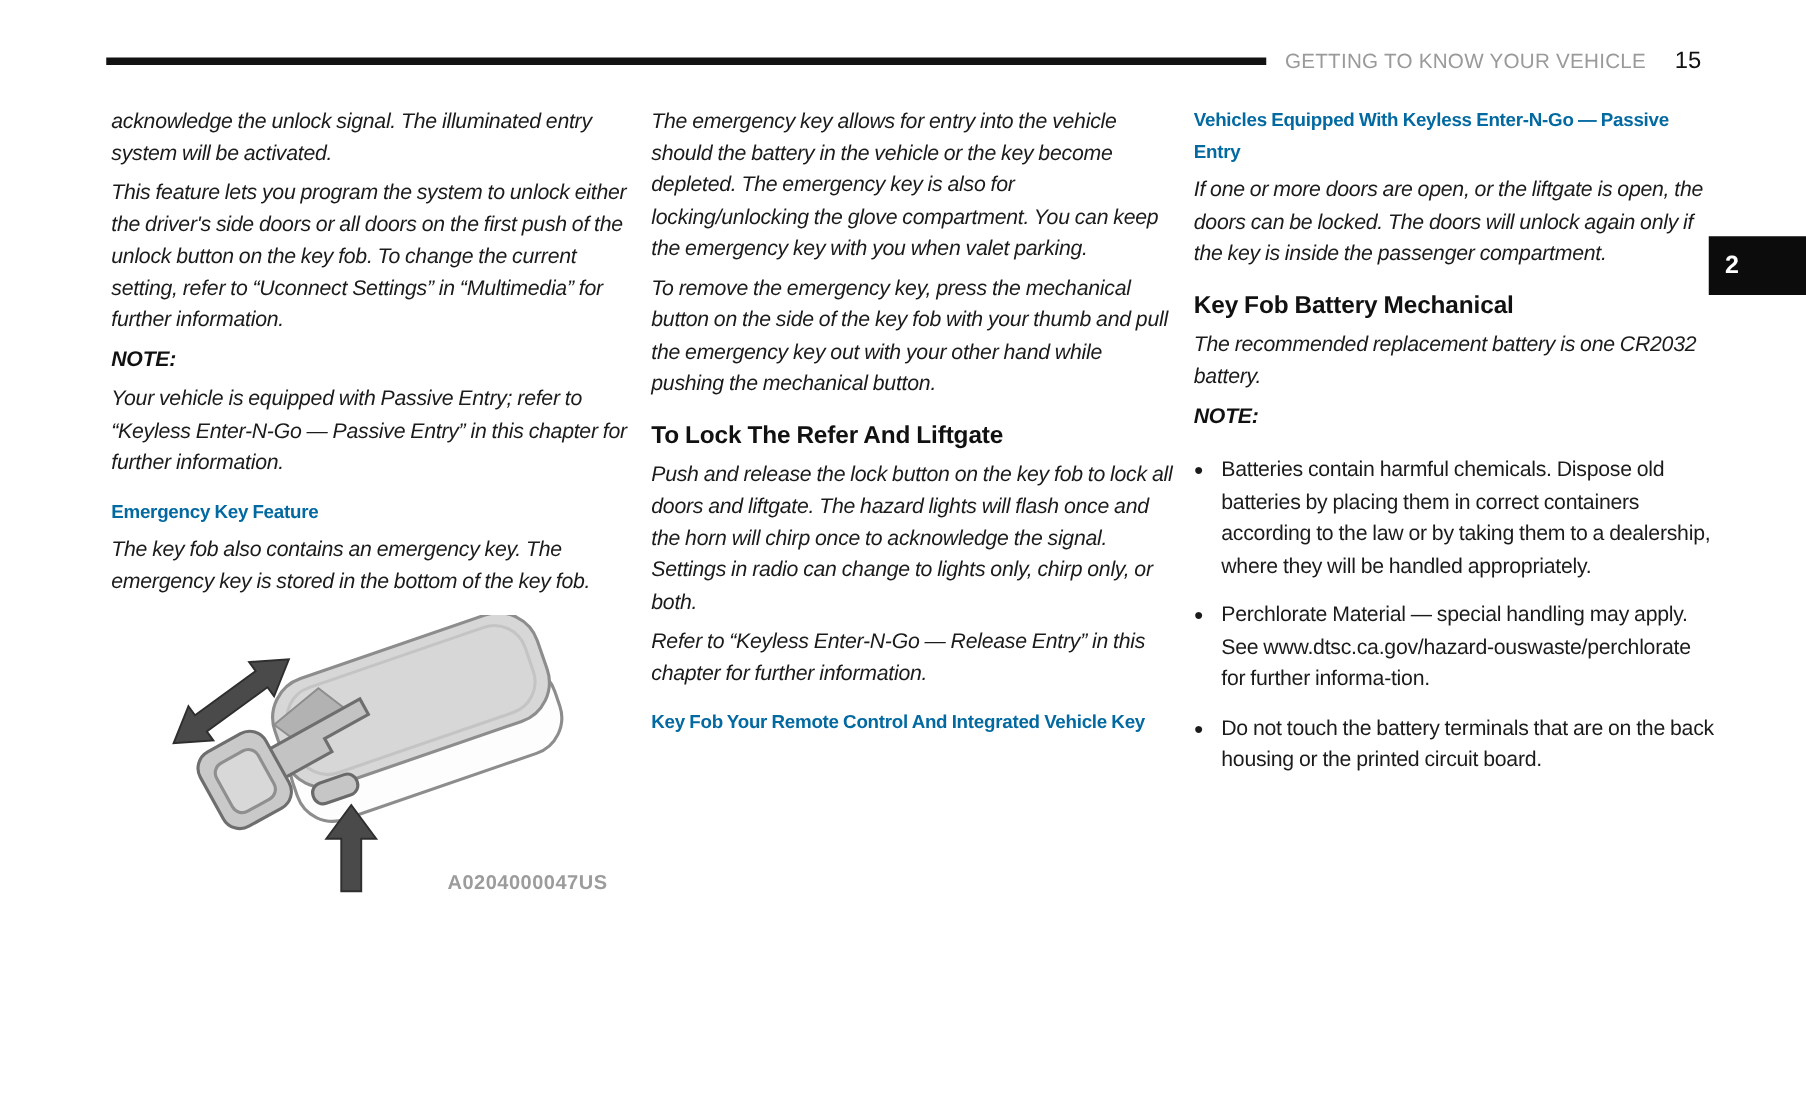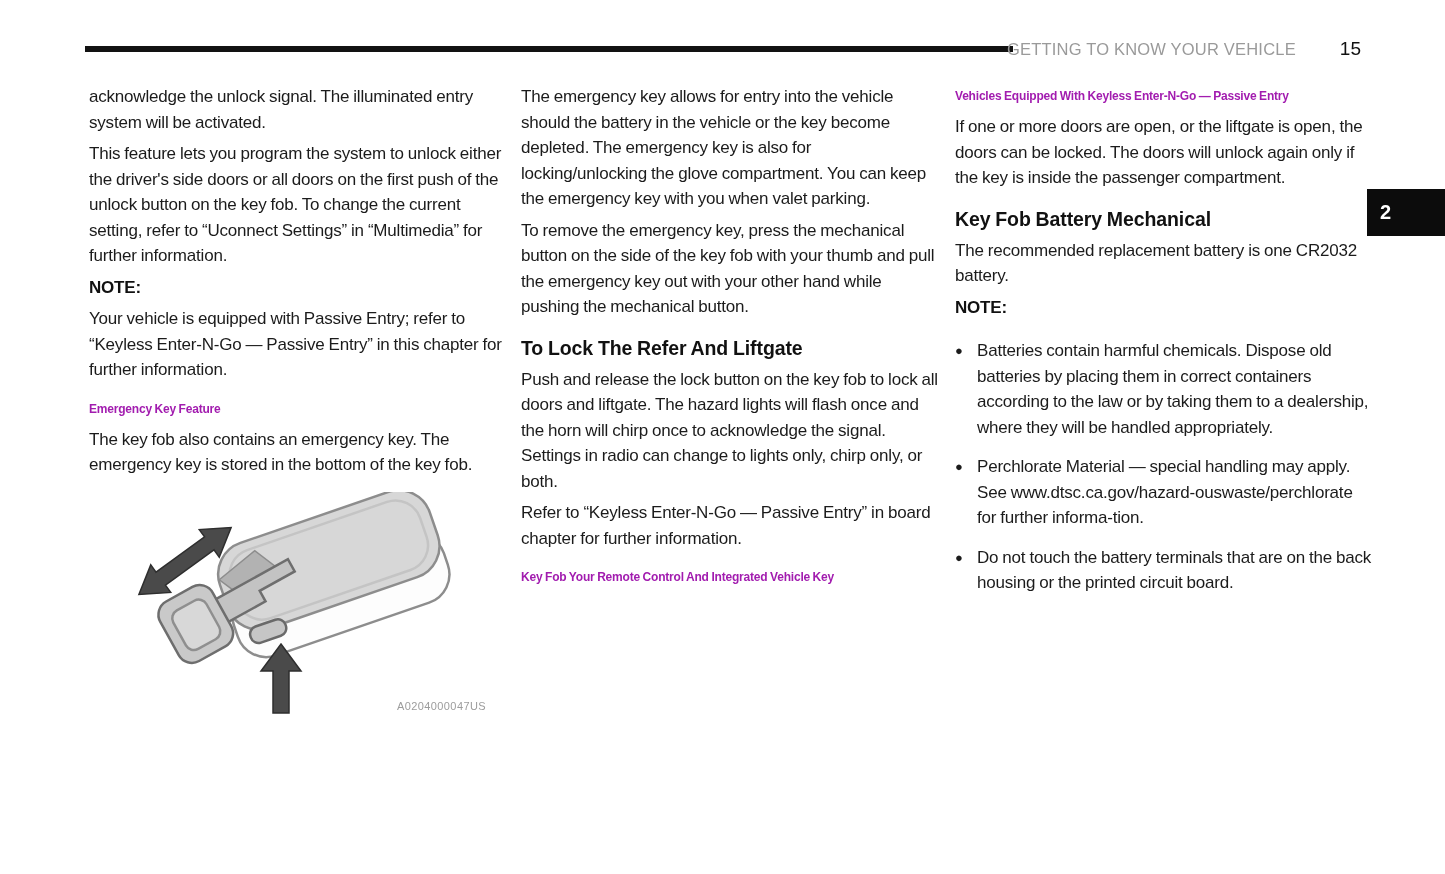--- a/index.html
+++ b/index.html
@@ -8,21 +8,21 @@
     font-family:"Liberation Sans",sans-serif;
     color:#1b1b1b;
     -webkit-font-smoothing:antialiased;
   }
   .page{position:relative;width:1445px;height:874px;overflow:hidden;background:#ffffff;}
 
   
   .header-rule{position:absolute;left:85px;top:46px;width:928px;height:6px;background:#121212;}
   .header-right{
     position:absolute;top:38px;left:1013px;width:348px;
-    display:flex;justify-content:flex-end;align-items:baseline;gap:44px;
+    display:flex;justify-content:flex-end;align-items:baseline;gap:23px;
   }
   .header-title{font-size:16.5px;color:#9a9a9a;letter-spacing:0.2px;white-space:nowrap;}
   .header-pagenum{font-size:19px;color:#111111;}
 
   
   .chapter-tab{
     position:absolute;left:1367px;top:189px;width:78px;height:47px;
     background:#0c0c0c;color:#ffffff;font-size:20px;font-weight:bold;
     display:flex;align-items:center;padding-left:13px;box-sizing:border-box;
   }
@@ -30,45 +30,45 @@
   
   .col{
     position:absolute;top:84px;width:417px;
     font-size:17px;line-height:25.5px;
     letter-spacing:-0.2px;word-spacing:-0.5px;
   }
   .col-1{left:89px;}
   .col-2{left:521px;}
   .col-3{left:955px;}
 
-  .col p{margin:0 0 6px 0;}
+  .col p{margin:0 0 6px 0;font-style:italic;}
   .note-label{font-weight:bold;margin:8px 0 0 0;color:#111111;}
   .h-sub{
-    font-size:12px;line-height:25px;font-weight:bold;color:#a21caf;
+    font-size:15px;line-height:25px;font-weight:bold;color:#0369a1;
     letter-spacing:-0.2px;margin:14px 0 5px 0;
   }
   .h-sec{
     font-size:19.5px;line-height:24px;font-weight:bold;color:#111111;
     letter-spacing:-0.1px;margin:16px 0 7px 0;
   }
 
   ul.bullets{list-style:none;margin:4px 0 0 0;padding:0;}
   ul.bullets li{position:relative;padding-left:22px;margin-top:14px;}
   ul.bullets li:first-child{margin-top:18px;}
   ul.bullets li::before{
     content:"\25CF";position:absolute;left:0;top:0;
     font-size:13px;color:#1b1b1b;
   }
 
   
   .figure{position:relative;margin-top:14px;height:238px;}
   .figure svg{position:absolute;left:0;top:0;}
   .watermark{
     position:absolute;right:20px;bottom:10px;
-    font-size:11px;font-weight:normal;color:#9c9c9c;letter-spacing:0.4px;text-align:center;
+    font-size:16px;font-weight:bold;color:#9c9c9c;letter-spacing:0.4px;text-align:center;
   }
   .caption{
     text-align:center;font-weight:bold;font-size:17.5px;
     letter-spacing:-0.3px;margin-top:2px;color:#0f0f0f;
     word-spacing:-0.5px;
   }
 </style>
 </head>
 <body>
 
@@ -117,21 +117,21 @@
       </svg>
       <div class="watermark">A0204000047US</div>
     </div>
   </div>
 
   <div class="col col-2">
     <p>The emergency key allows for entry into the vehicle should the battery in the vehicle or the key become depleted. The emergency key is also for locking/unlocking the glove compartment. You can keep the emergency key with you when valet parking.</p>
     <p>To remove the emergency key, press the mechanical button on the side of the key fob with your thumb and pull the emergency key out with your other hand while pushing the mechanical button.</p>
     <div class="h-sec">To Lock The Refer And Liftgate</div>
     <p>Push and release the lock button on the key fob to lock all doors and liftgate. The hazard lights will flash once and the horn will chirp once to acknowledge the signal. Settings in radio can change to lights only, chirp only, or both.</p>
-    <p>Refer to “Keyless Enter-N-Go — Passive Entry” in board chapter for further information.</p>
+    <p>Refer to “Keyless Enter-N-Go — Release Entry” in this chapter for further information.</p>
     <div class="h-sub">Key Fob Your Remote Control And Integrated Vehicle Key</div>
   </div>
 
   <div class="col col-3">
     <div class="h-sub" style="margin-top:0;">Vehicles Equipped With Keyless Enter-N-Go — Passive Entry</div>
     <p>If one or more doors are open, or the liftgate is open, the doors can be locked. The doors will unlock again only if the key is inside the passenger compartment.</p>
     <div class="h-sec">Key Fob Battery Mechanical</div>
     <p>The recommended replacement battery is one CR2032 battery.</p>
     <p class="note-label">NOTE:</p>
     <ul class="bullets">

